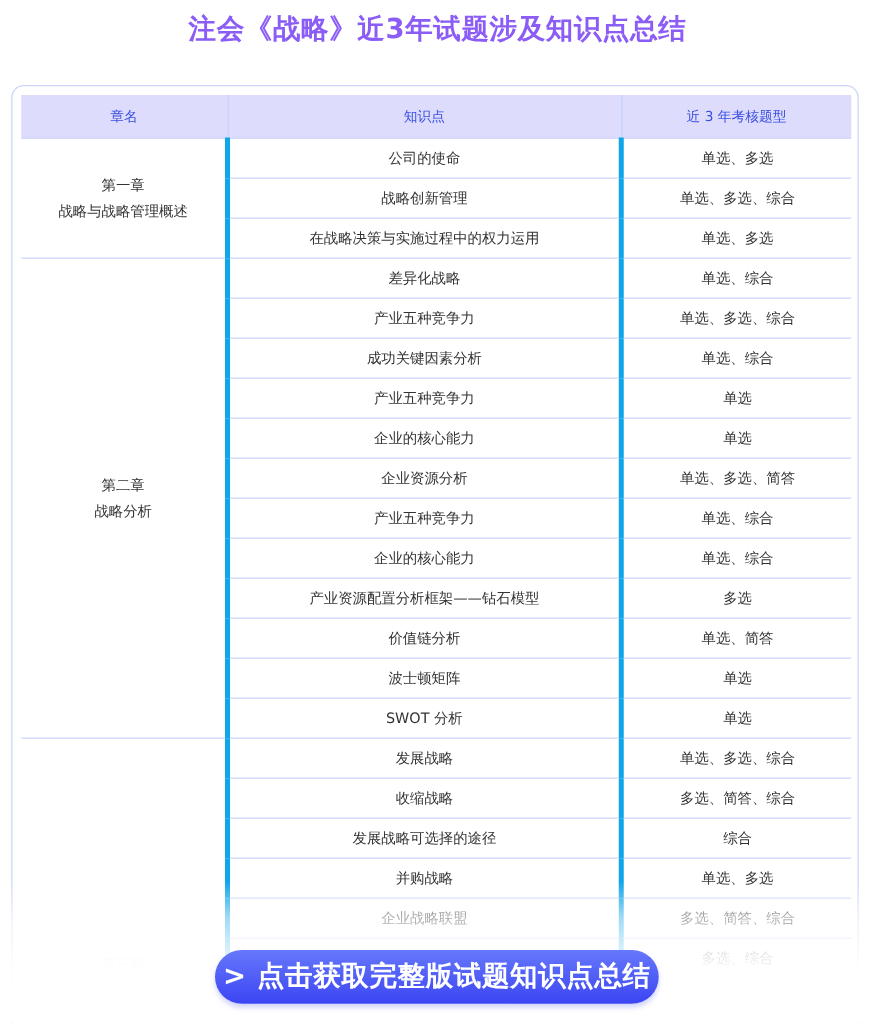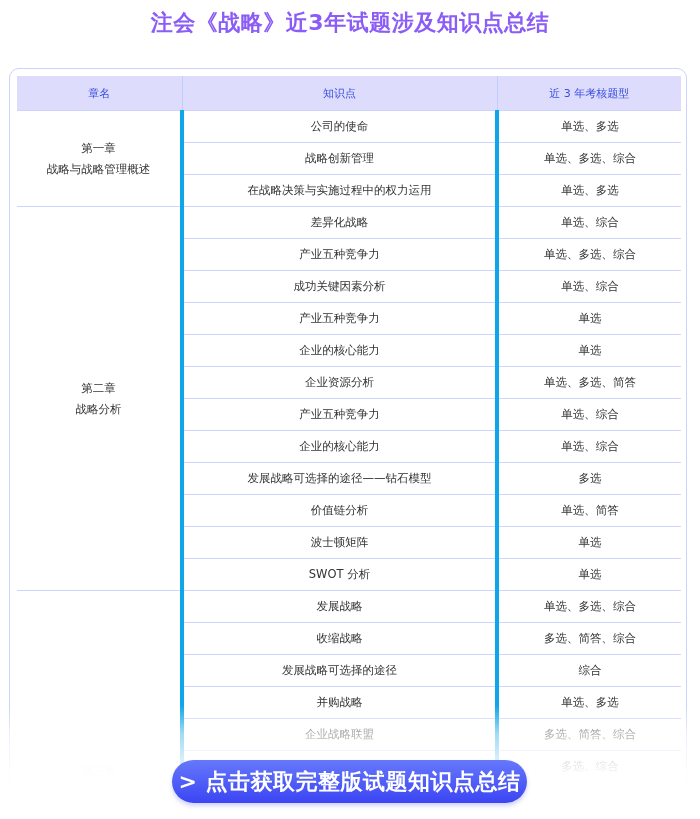--- a/index.html
+++ b/index.html
@@ -95,21 +95,21 @@
     </tr>
     <tr>
       <td>产业五种竞争力</td>
       <td>单选、综合</td>
     </tr>
     <tr>
       <td>企业的核心能力</td>
       <td>单选、综合</td>
     </tr>
     <tr>
-      <td>发展战略可选择的途径——钻石模型</td>
+      <td>产业资源配置分析框架——钻石模型</td>
       <td>多选</td>
     </tr>
     <tr>
       <td>价值链分析</td>
       <td>单选、简答</td>
     </tr>
     <tr>
       <td>波士顿矩阵</td>
       <td>单选</td>
     </tr>

